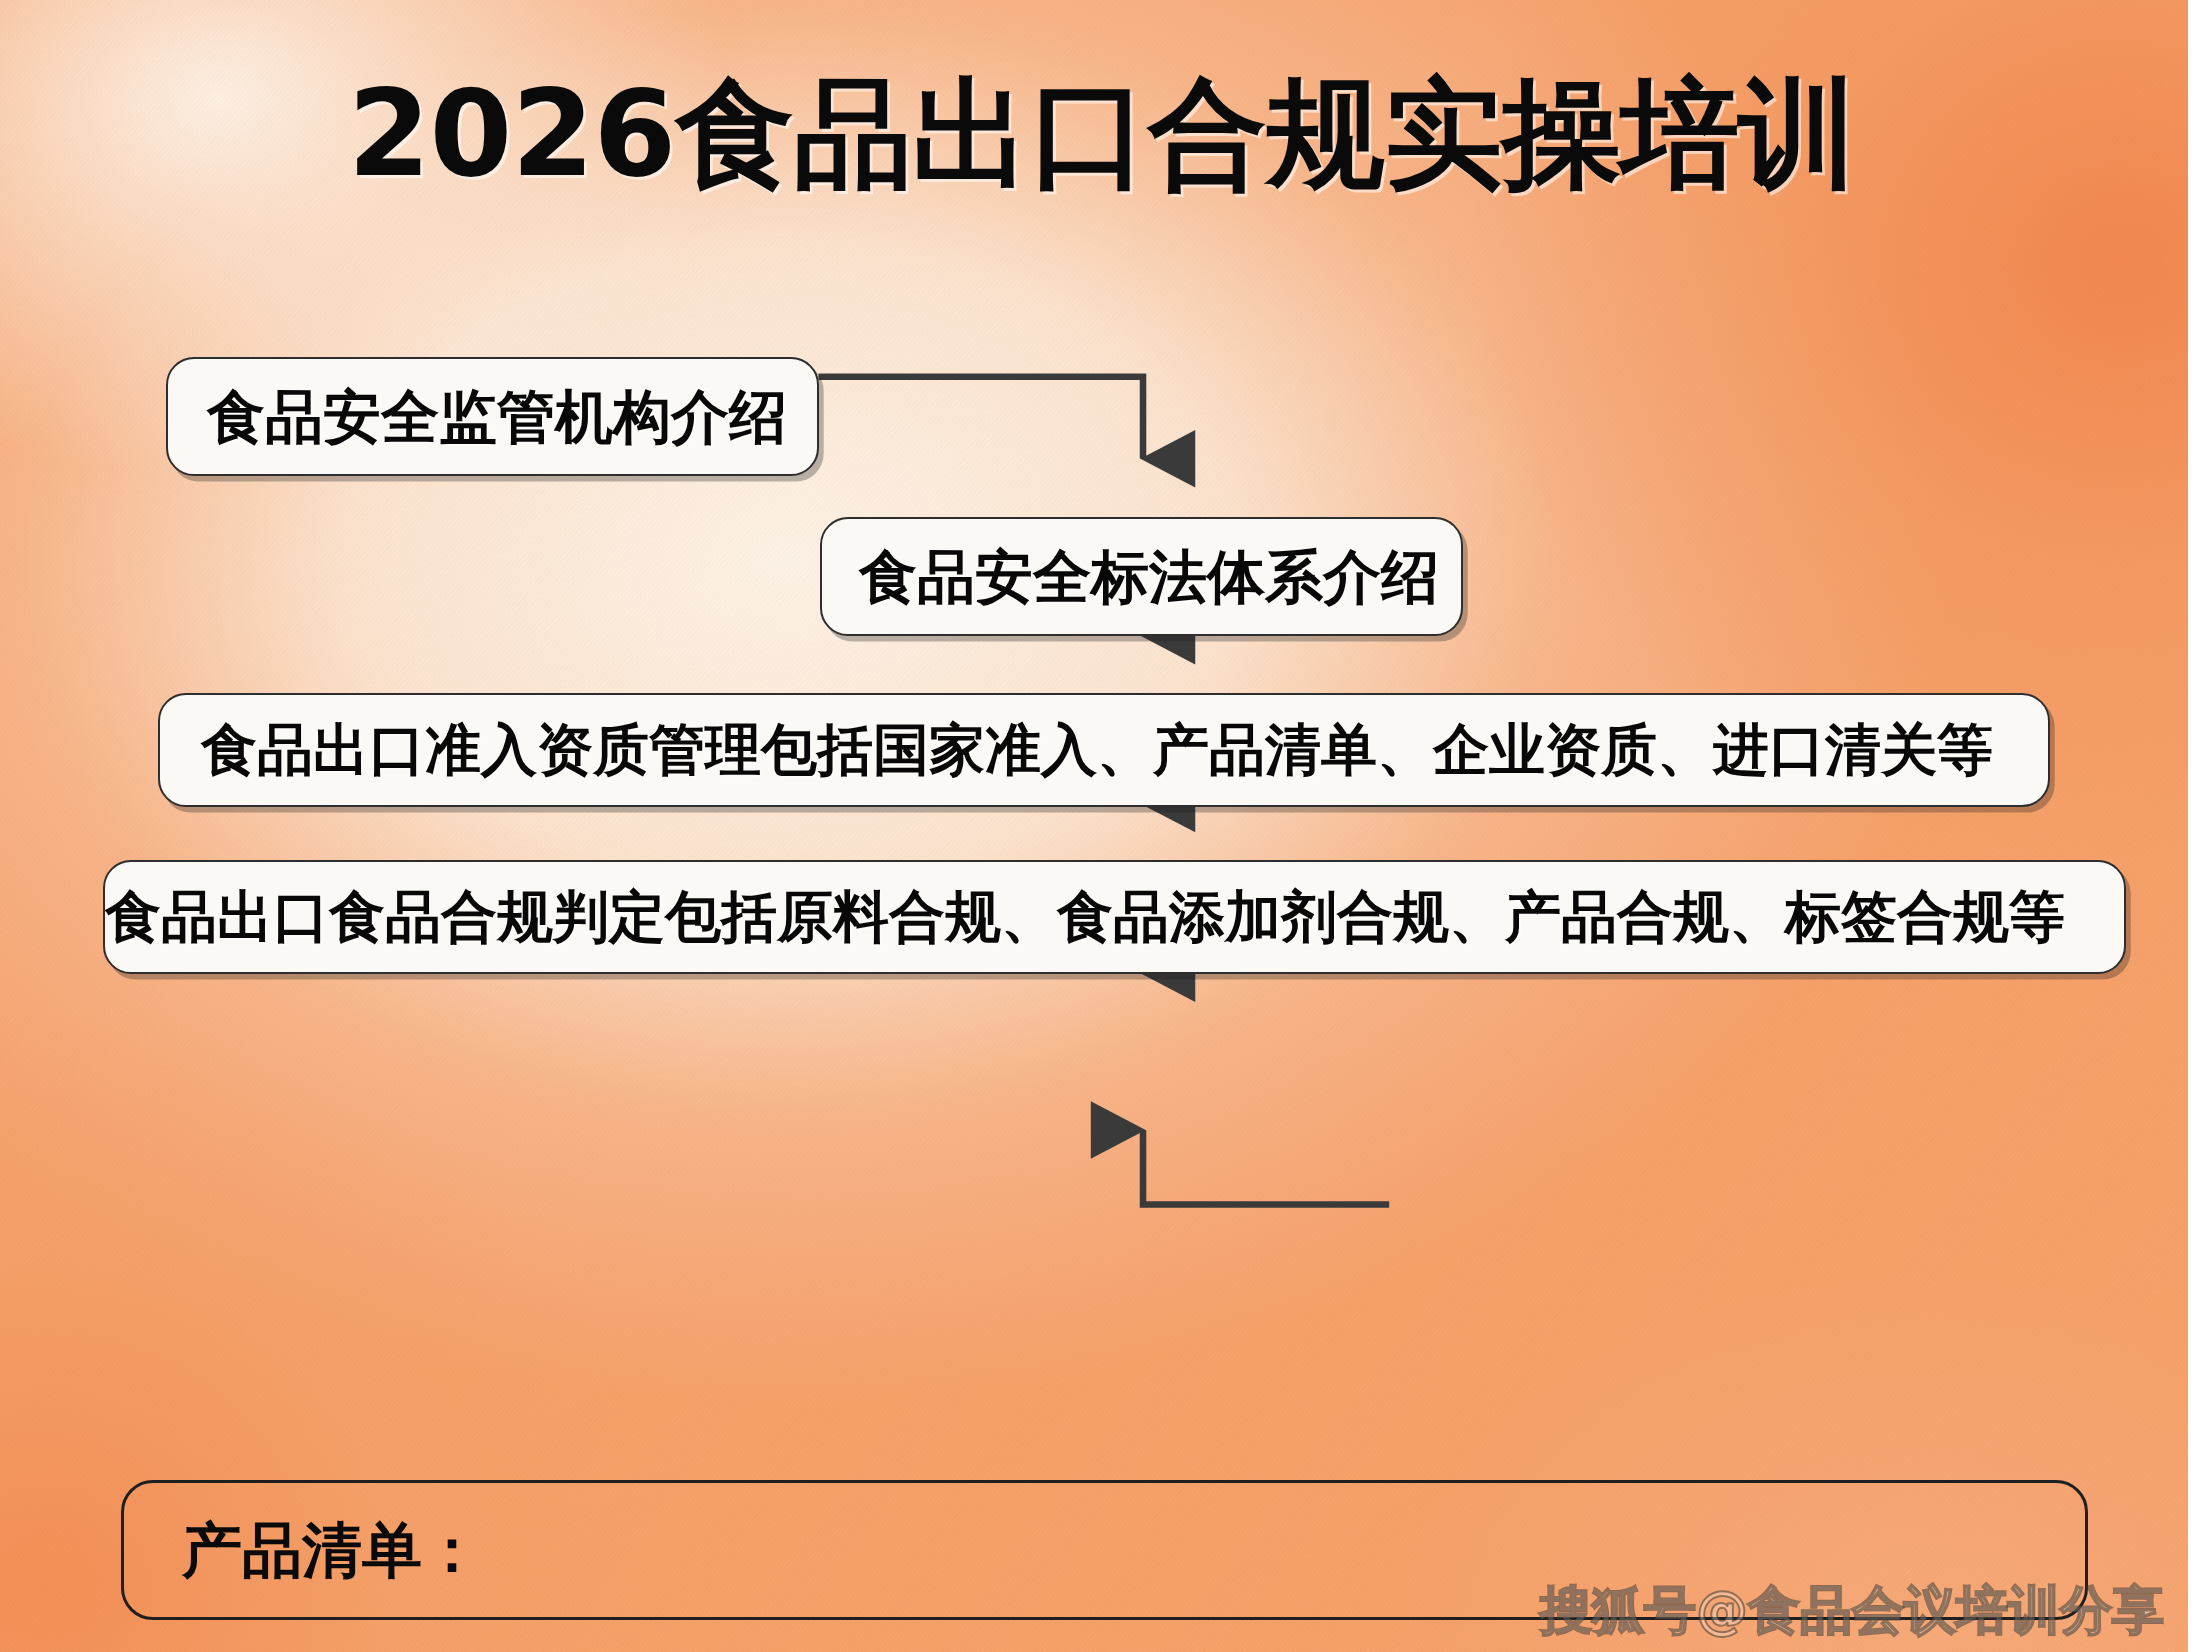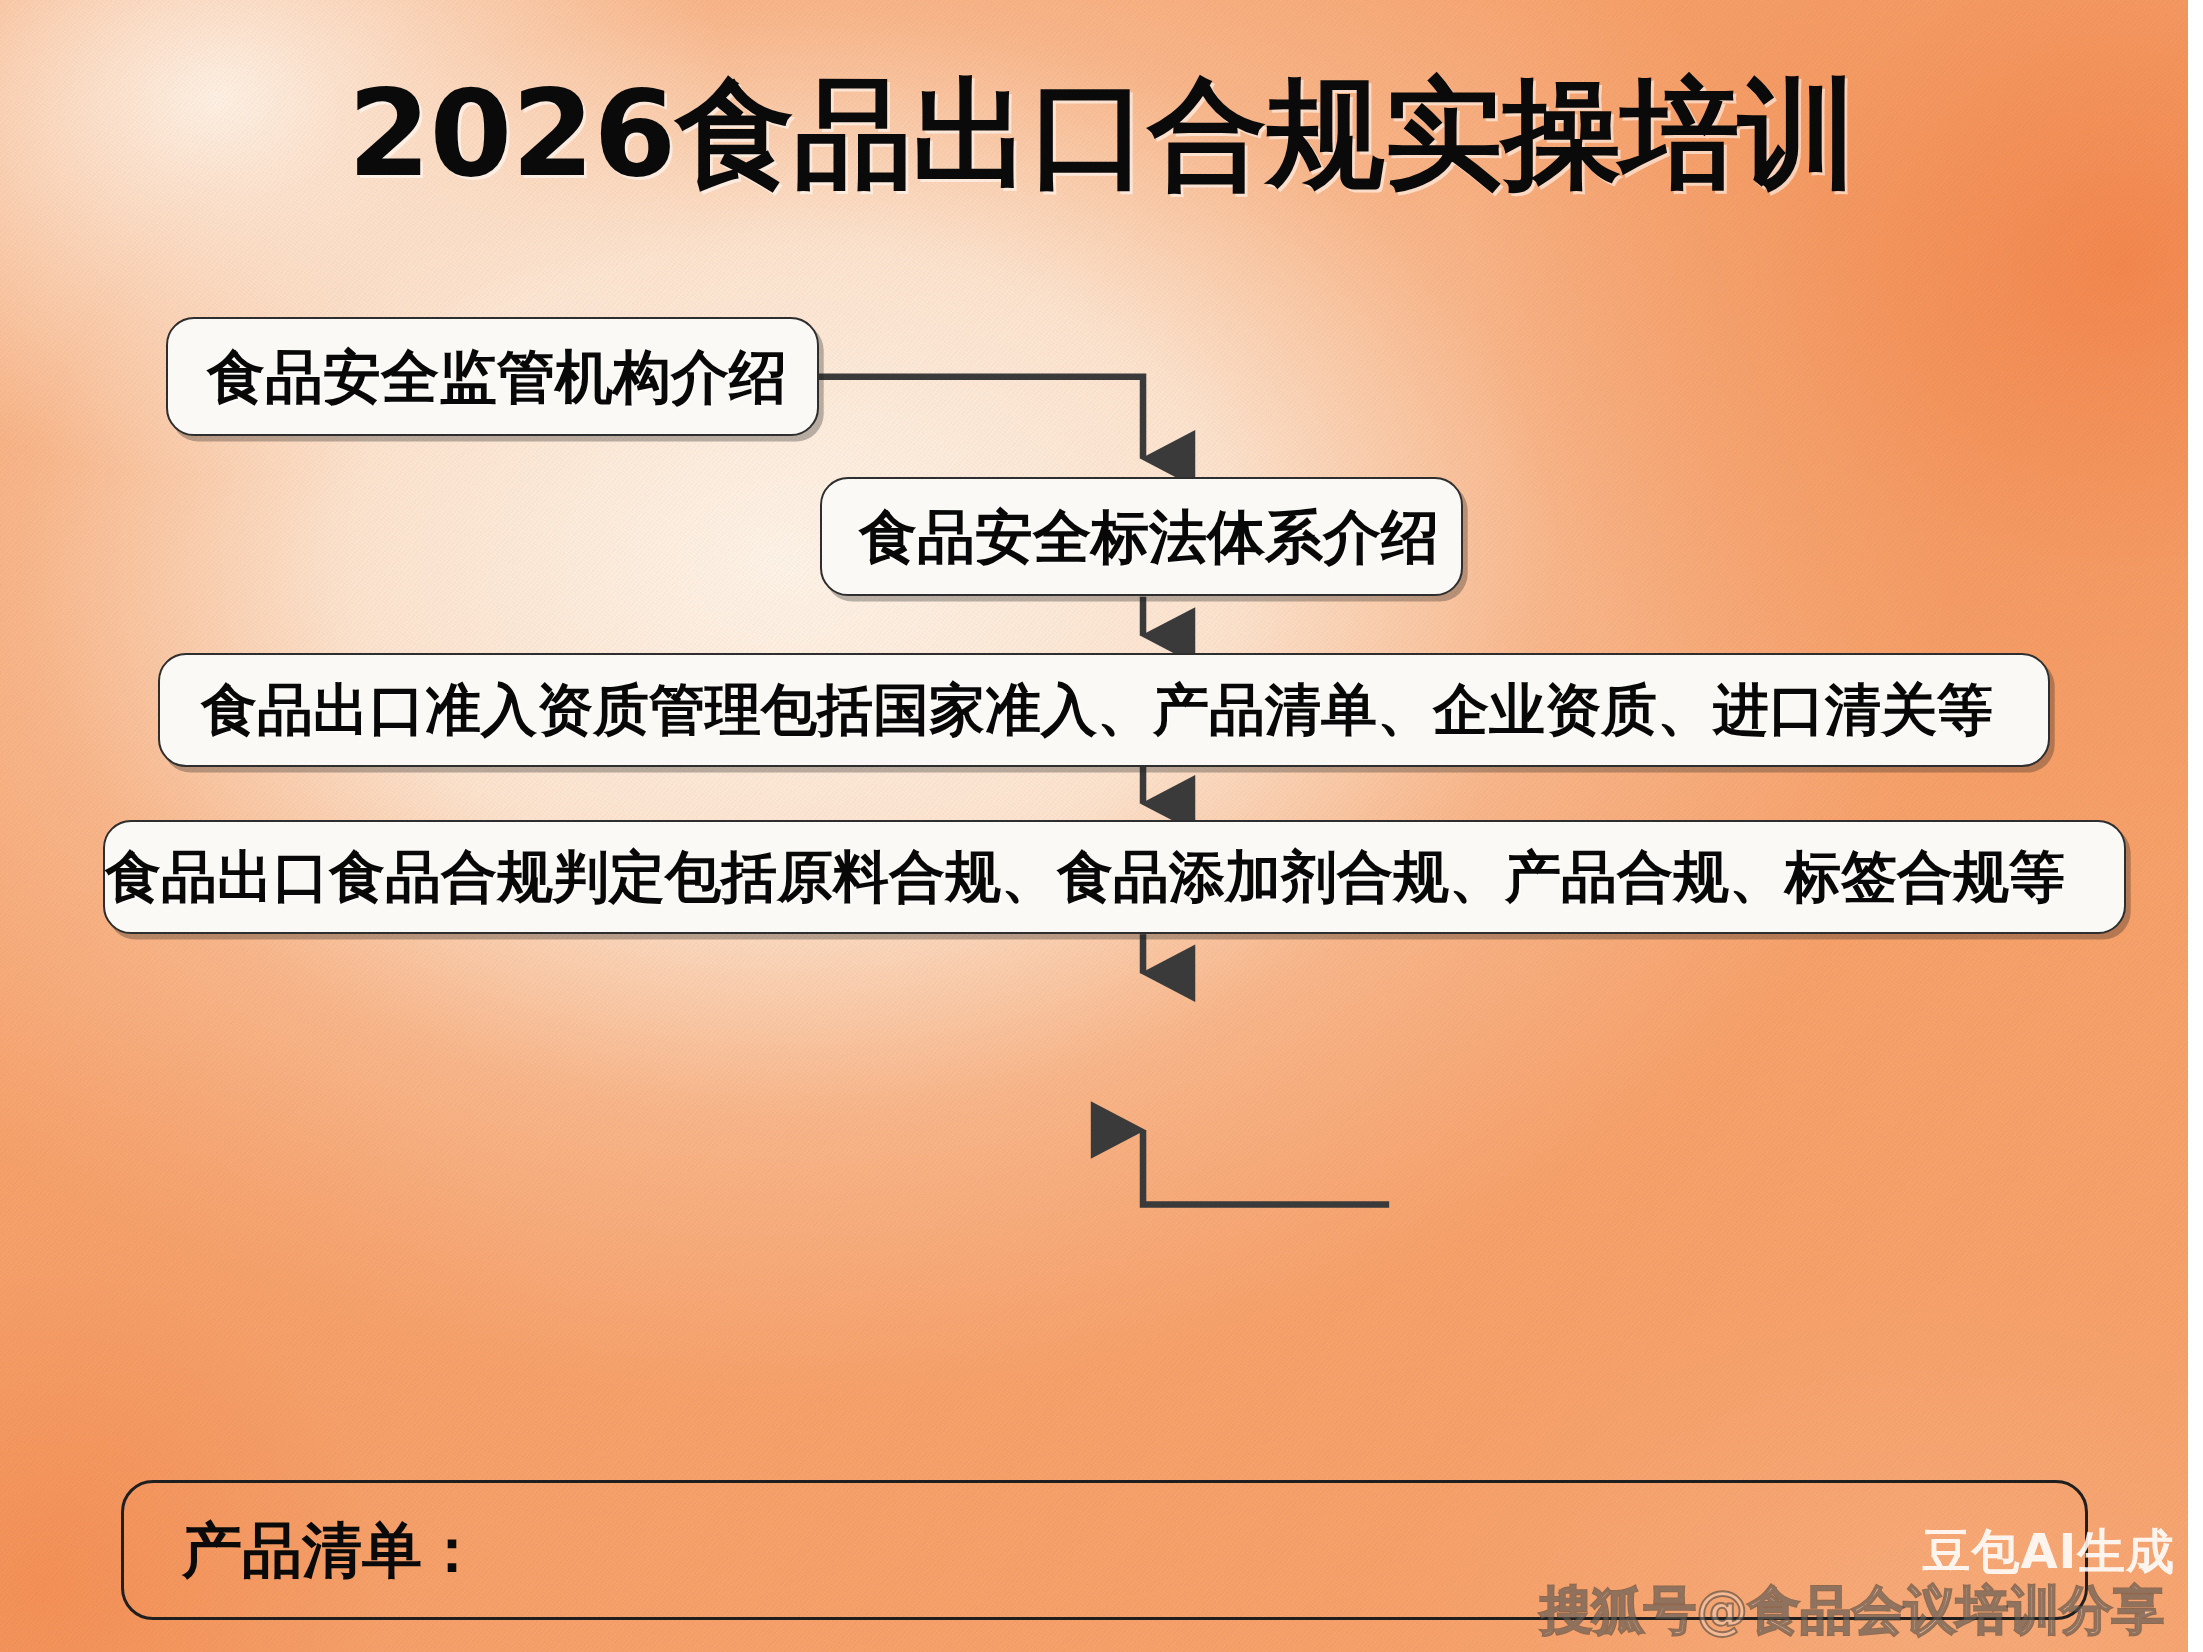--- a/index.html
+++ b/index.html
@@ -90,20 +90,21 @@
   
   .node {
     position: absolute;
     box-sizing: border-box;
     background: #fbf9f5;
     border: 2.8px solid #2e2e2e;
     border-radius: 28px;
     display: flex;
     align-items: center;
     box-shadow: 4.7px 5.6px 0 rgba(30,30,30,.30);
+    margin-top: 40px;
   }
   .node .label {
     font-family: "DejaVu Sans", "Liberation Sans", sans-serif;
     font-weight: 900;
     color: #080808;
     white-space: nowrap;
     line-height: 1;
     text-shadow: 1.9px 1.9px 0 rgba(255,255,255,.5);
   }
 
@@ -234,17 +235,16 @@
   <div class="node" id="node4">
     <span class="label">食品出口食品合规判定包括原料合规、食品添加剂合规、产品合规、标签合规等</span>
   </div>
 
 
 
   <div id="regbox">
     <span class="label">产品清单：</span>
   </div>
 
-  <div id="wm-ai">豆包AI生成</div>
   <div id="wm-sohu">搜狐号@食品会议培训分享</div>
 
 </div>
 
 
 </body></html>

